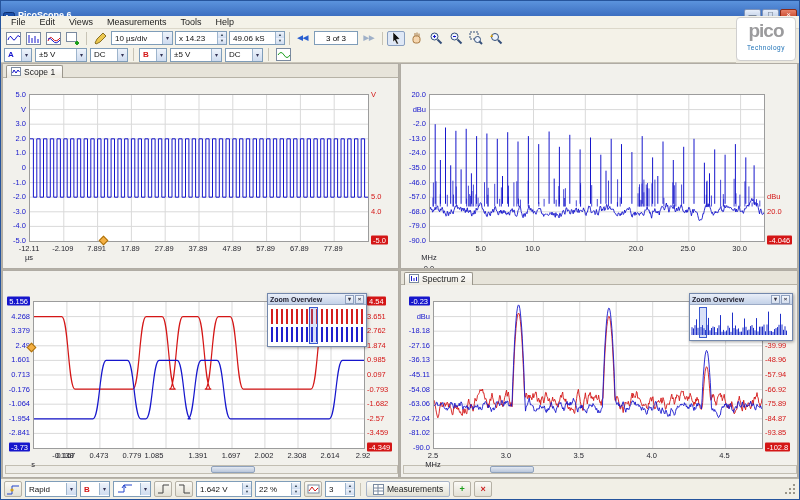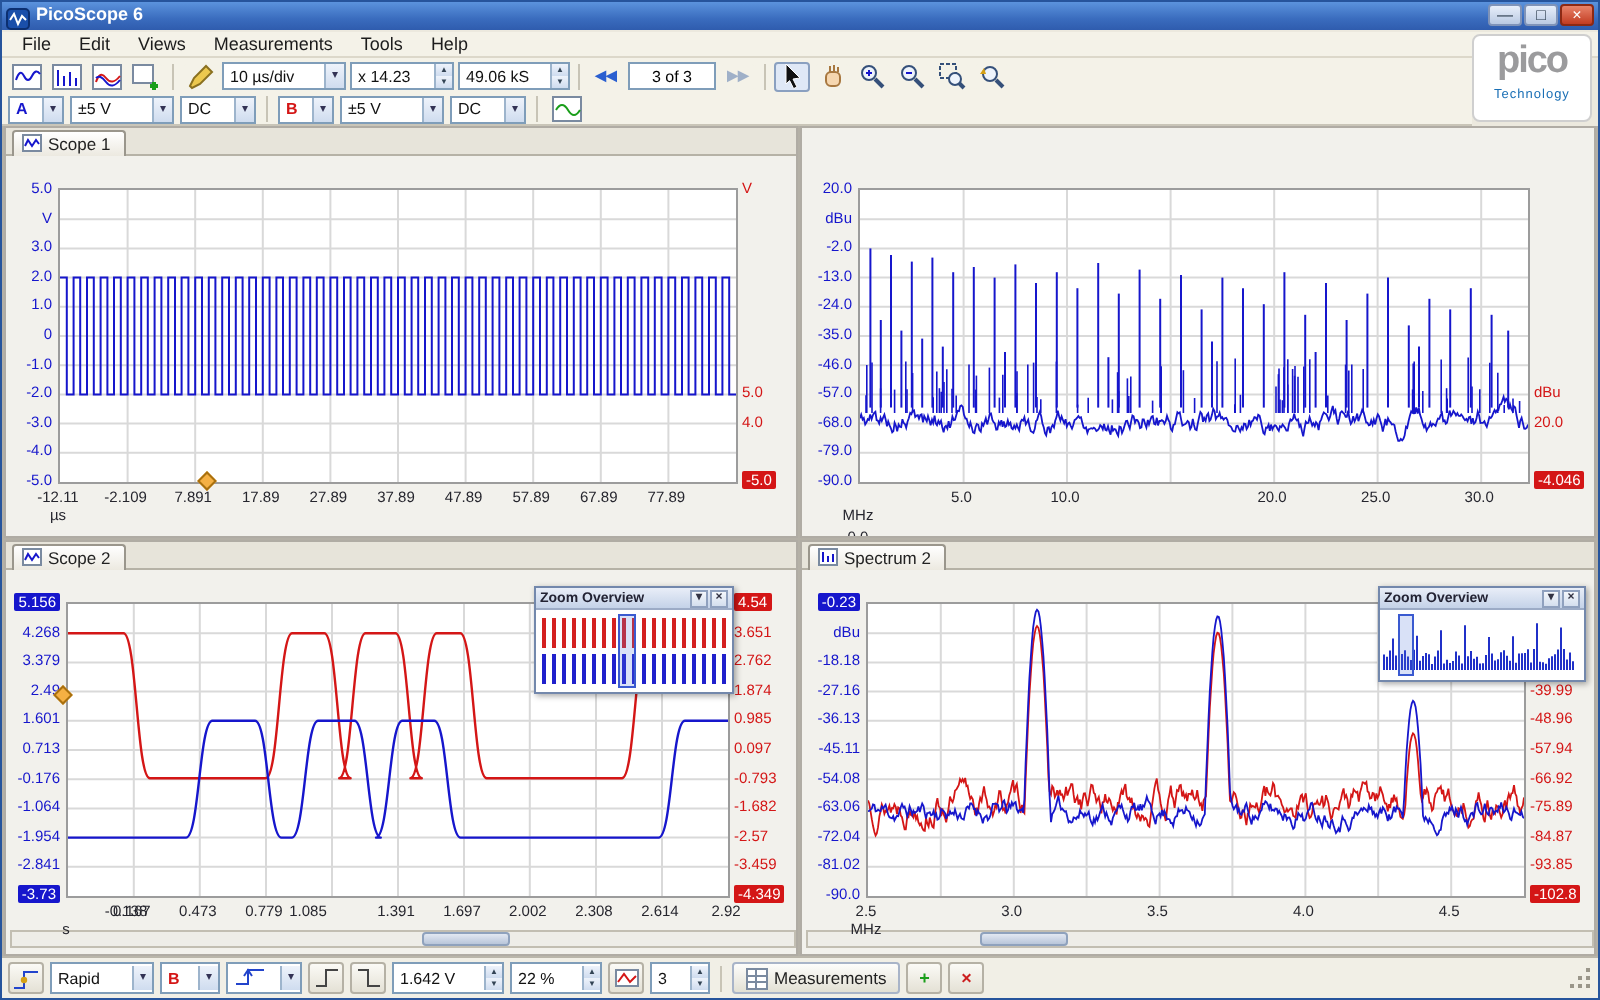--- a/index.html
+++ b/index.html
@@ -1,22 +1,22 @@
 <!DOCTYPE html>
 <html><head>
 <meta charset="utf-8">
 <style>
   html,body{margin:0;padding:0;background:#888;}
   *{box-sizing:border-box;}
   .win{position:relative;width:800px;height:500px;background:#ece9de;border:1px solid #26549c;
        font-family:"Liberation Sans",sans-serif;overflow:hidden;}
   
-  .titlebar{position:absolute;left:0;top:0;width:798px;height:14px;
+  .titlebar{position:absolute;left:0;top:0;width:798px;height:27px;
     background:linear-gradient(180deg,#5b93dd 0%,#3a6cbe 60%,#2f5cae 100%);
-    display:flex;align-items:flex-start;padding:1px 2px;}
+    display:flex;align-items:center;padding:1px 2px;}
   .appicon{width:12px;height:11px;margin-right:3px;}
   .title{color:#fff;font-size:9px;font-weight:bold;flex:0 0 auto;}
   .winbtns{margin-left:auto;display:flex;gap:1px;}
   .wbtn{width:17px;height:11px;font-size:8px;line-height:10px;text-align:center;color:#234;
     background:linear-gradient(180deg,#e7eefa,#b9c9e2);border:1px solid #7f93b8;border-radius:2px;}
   .wbtn.close{background:linear-gradient(180deg,#e8836a,#c23c22);color:#fff;border-color:#8c2914;}
   
   .menubar{position:absolute;left:0;top:15px;width:798px;height:13px;background:#f4f2e8;
     border-bottom:1px solid #dcd8ca;display:flex;align-items:center;padding:0 3px;}
   .mitem{font-size:9px;color:#1c1c1c;padding:0 7px;}
@@ -505,29 +505,20 @@
         <div class="xlbl" style="left: 28px; top: 189px;">MHz</div>
         <div class="xlbl" style="left: 79.7669px; top: 180px;">5.0</div>
         <div class="xlbl" style="left: 131.534px; top: 180px;">10.0</div>
         <div class="xlbl" style="left: 183.301px; top: 180px; margin-top: 28px;">15.0</div>
         <div class="xlbl" style="left: 235.068px; top: 180px;">20.0</div>
         <div class="xlbl" style="left: 286.834px; top: 180px;">25.0</div>
         <div class="xlbl" style="left: 338.601px; top: 180px;">30.0</div>
       </div>
 
     <div class="panel" style="left:1px;top:207px;width:397px;height:208px">
-      <div class="tabrow">
-        <div class="tab">
-          <span><svg width="10" height="9">
-                <rect x="0.5" y="0.5" width="9" height="8" fill="#fff" stroke="#7a8aa0"></rect>
-                <polyline points="1.5,6 3,3 5,6 7,3 8.5,5" stroke="#1616cc" fill="none"></polyline>
-              </svg></span>
-          <span>Scope 2</span>
-        </div>
-      </div>
       <div class="graph" style="left:30px;top:30px;width:332px;height:148px">
         <svg class="plot" width="330" height="146" viewBox="0 0 330 146">
             <line x1="32.9" y1="0" x2="32.9" y2="146" stroke="#d9d9d9"></line>
             <line x1="65.9" y1="0" x2="65.9" y2="146" stroke="#d9d9d9"></line>
             <line x1="99.0" y1="0" x2="99.0" y2="146" stroke="#d9d9d9"></line>
             <line x1="132.0" y1="0" x2="132.0" y2="146" stroke="#d9d9d9"></line>
             <line x1="165.0" y1="0" x2="165.0" y2="146" stroke="#d9d9d9"></line>
             <line x1="198.0" y1="0" x2="198.0" y2="146" stroke="#d9d9d9"></line>
             <line x1="230.9" y1="0" x2="230.9" y2="146" stroke="#d9d9d9"></line>
             <line x1="264.0" y1="0" x2="264.0" y2="146" stroke="#d9d9d9"></line>

